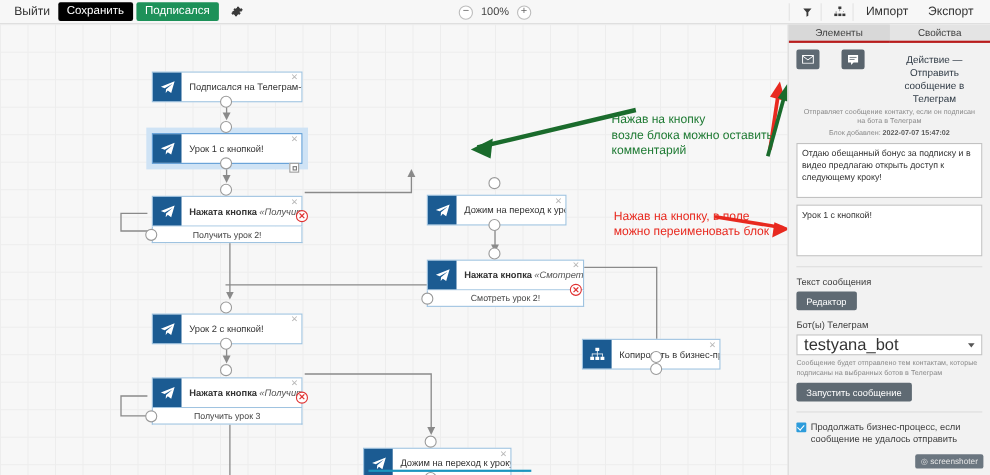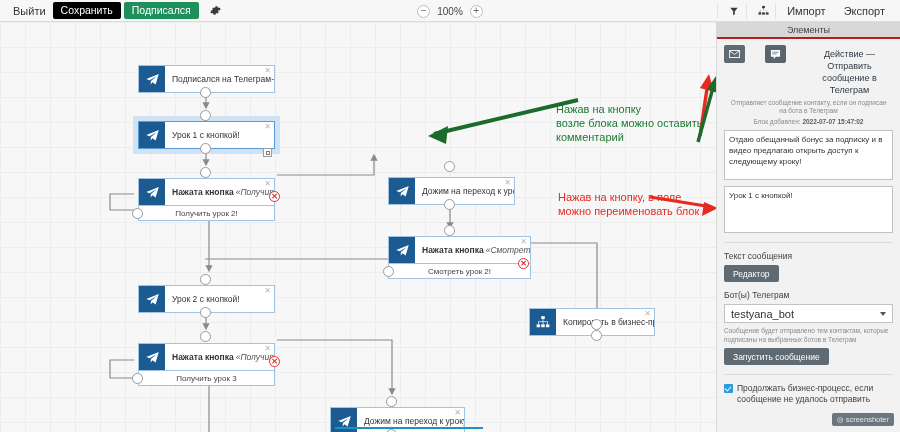--- a/index.html
+++ b/index.html
@@ -167,21 +167,21 @@
   .ta.small { height: 47px; margin-top: 6px; }
   .fld-label { font-size: 8.5px; color: #3d3d3d; margin-top: 8px; }
   .gbtn {
     display: inline-flex; align-items: center; justify-content: center;
     background: #5f6a73; color: #fff; font-size: 8.5px; height: 17px;
     padding: 0 9px; border-radius: 2px; margin-top: 4px; cursor: pointer;
   }
   .sel {
     width: 100%; height: 19px; background: #fff; border: 1px solid #c2c2c2;
     display: flex; align-items: center; padding: 0 6px; margin-top: 4px;
-    font-size: 11px; color: #333; cursor: pointer; position: relative;
+    font-size: 15px; color: #333; cursor: pointer; position: relative;
   }
   .sel .caret {
     position: absolute; right: 6px; top: 50%; margin-top: -2px;
     width: 0; height: 0; border-left: 3.5px solid transparent;
     border-right: 3.5px solid transparent; border-top: 4px solid #555;
   }
   .hint { font-size: 6.5px; color: #8a8a8a; line-height: 8.5px; margin-top: 4px; }
   .sepline { height: 1px; background: #dcdcdc; margin: 9px 0 0 0; }
   .chk-row { display: flex; gap: 4px; margin-top: 8px; align-items: flex-start; }
   .chk {
@@ -436,20 +436,21 @@
 
         <path d="M650,175 L712,185" stroke="#e8291f" stroke-width="3.2" fill="none"></path>
         <path d="M718,186 L702,194 L704,180 z" fill="#e8291f"></path>
       </g>
     </svg>
   </div>
 
   <div class="panel">
     <div class="tabs">
       <div class="tab active">Элементы</div>
+      <div class="tab">Свойства</div>
     </div>
 
     <div class="panel-body">
       <div class="act-head">
         <div class="sq-btn">
           <svg width="11" height="8" viewBox="0 0 24 18" fill="none" stroke="#ffffff" stroke-width="2">
               <rect x="1" y="1" width="22" height="16"></rect>
               <path d="M1 2 L12 10 L23 2"></path>
             </svg>
         </div>

